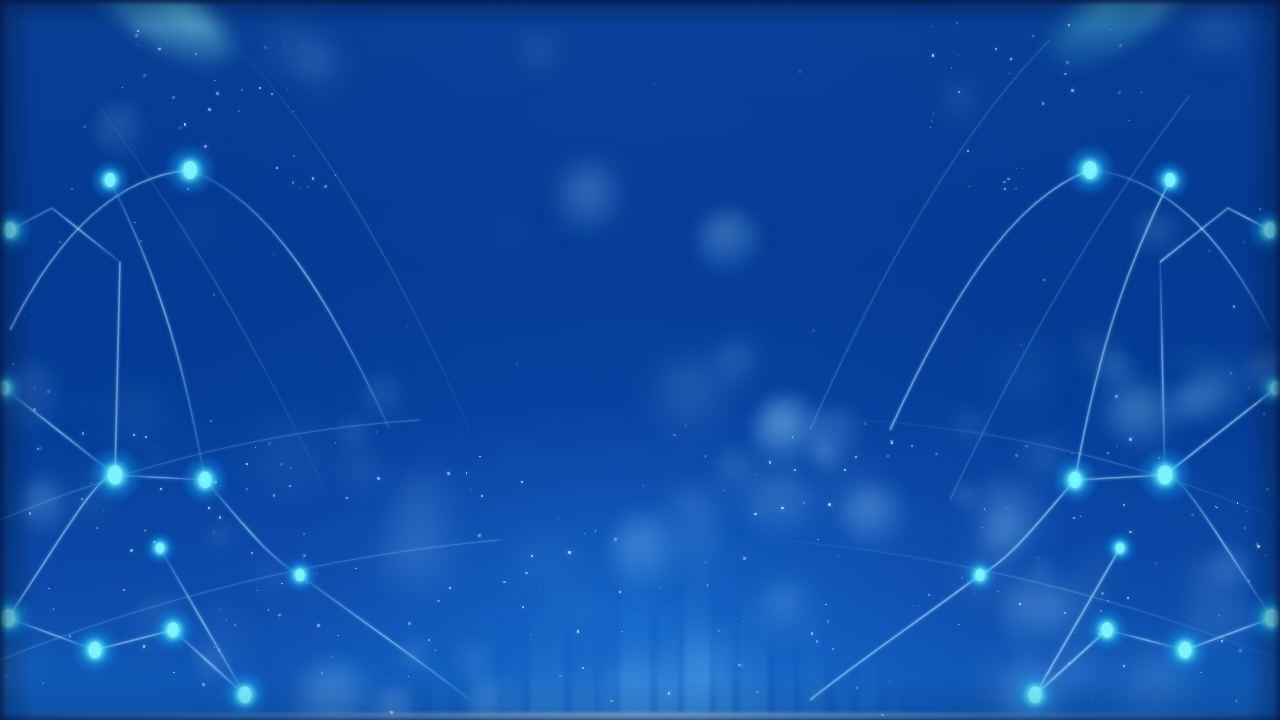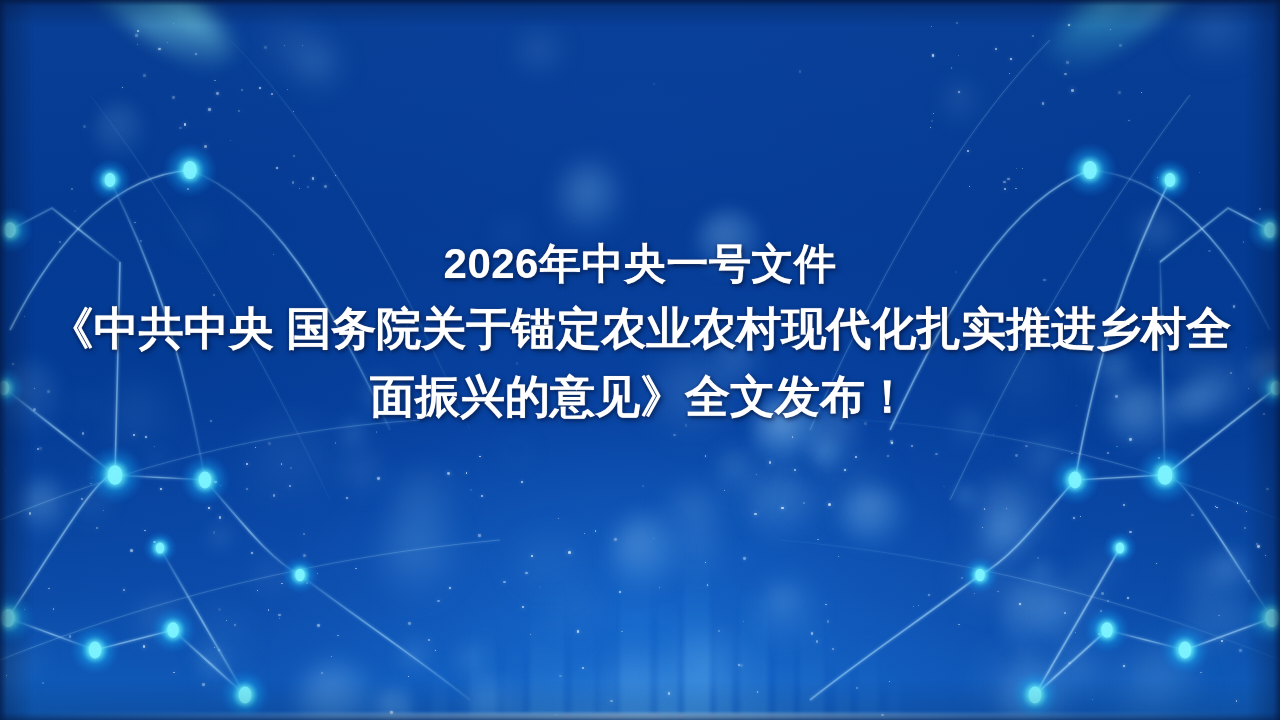--- a/index.html
+++ b/index.html
@@ -697,19 +697,14 @@
       <div class="beam" style="left: 800px; width: 24px; height: 120px; opacity: 0.3;"></div>
       <div class="beam" style="left: 836px; width: 14px; height: 76px; opacity: 0.22;"></div>
       <div class="beam" style="left: 858px; width: 20px; height: 98px; opacity: 0.2;"></div>
       <div class="beam" style="left: 432px; width: 16px; height: 74px; opacity: 0.18;"></div>
       <div class="beam" style="left: 400px; width: 12px; height: 58px; opacity: 0.14;"></div>
       <div class="beam" style="left: 888px; width: 12px; height: 60px; opacity: 0.14;"></div>
     </div>
 
   <div class="bg-layer" id="bg-vignette"></div>
 
-  <div id="title-block">
-    <div class="title-line" id="title-line-1">2026年中央一号文件</div>
-    <div class="title-line" id="title-line-2">《中共中央 国务院关于锚定农业农村现代化扎实推进乡村全</div>
-    <div class="title-line" id="title-line-3">面振兴的意见》全文发布！</div>
-  </div>
 
 </div>
 
 </body></html>

